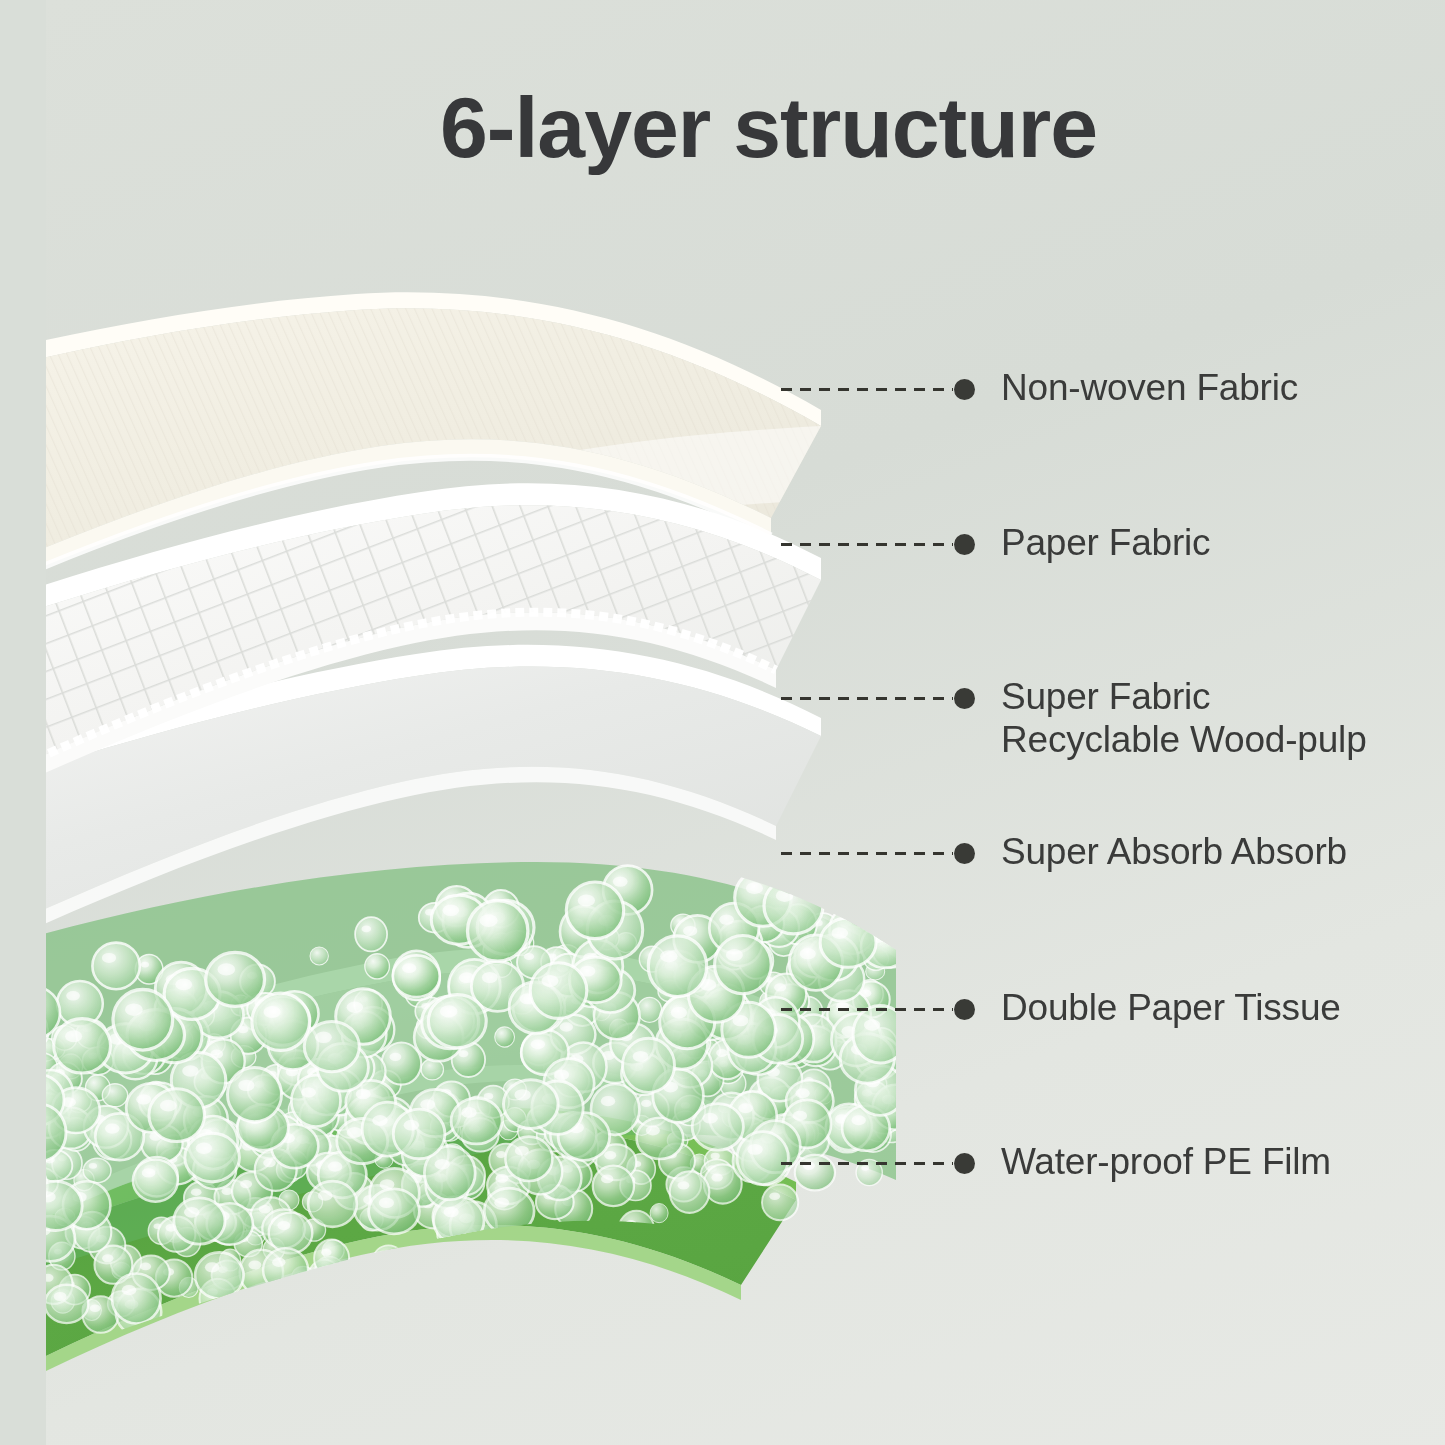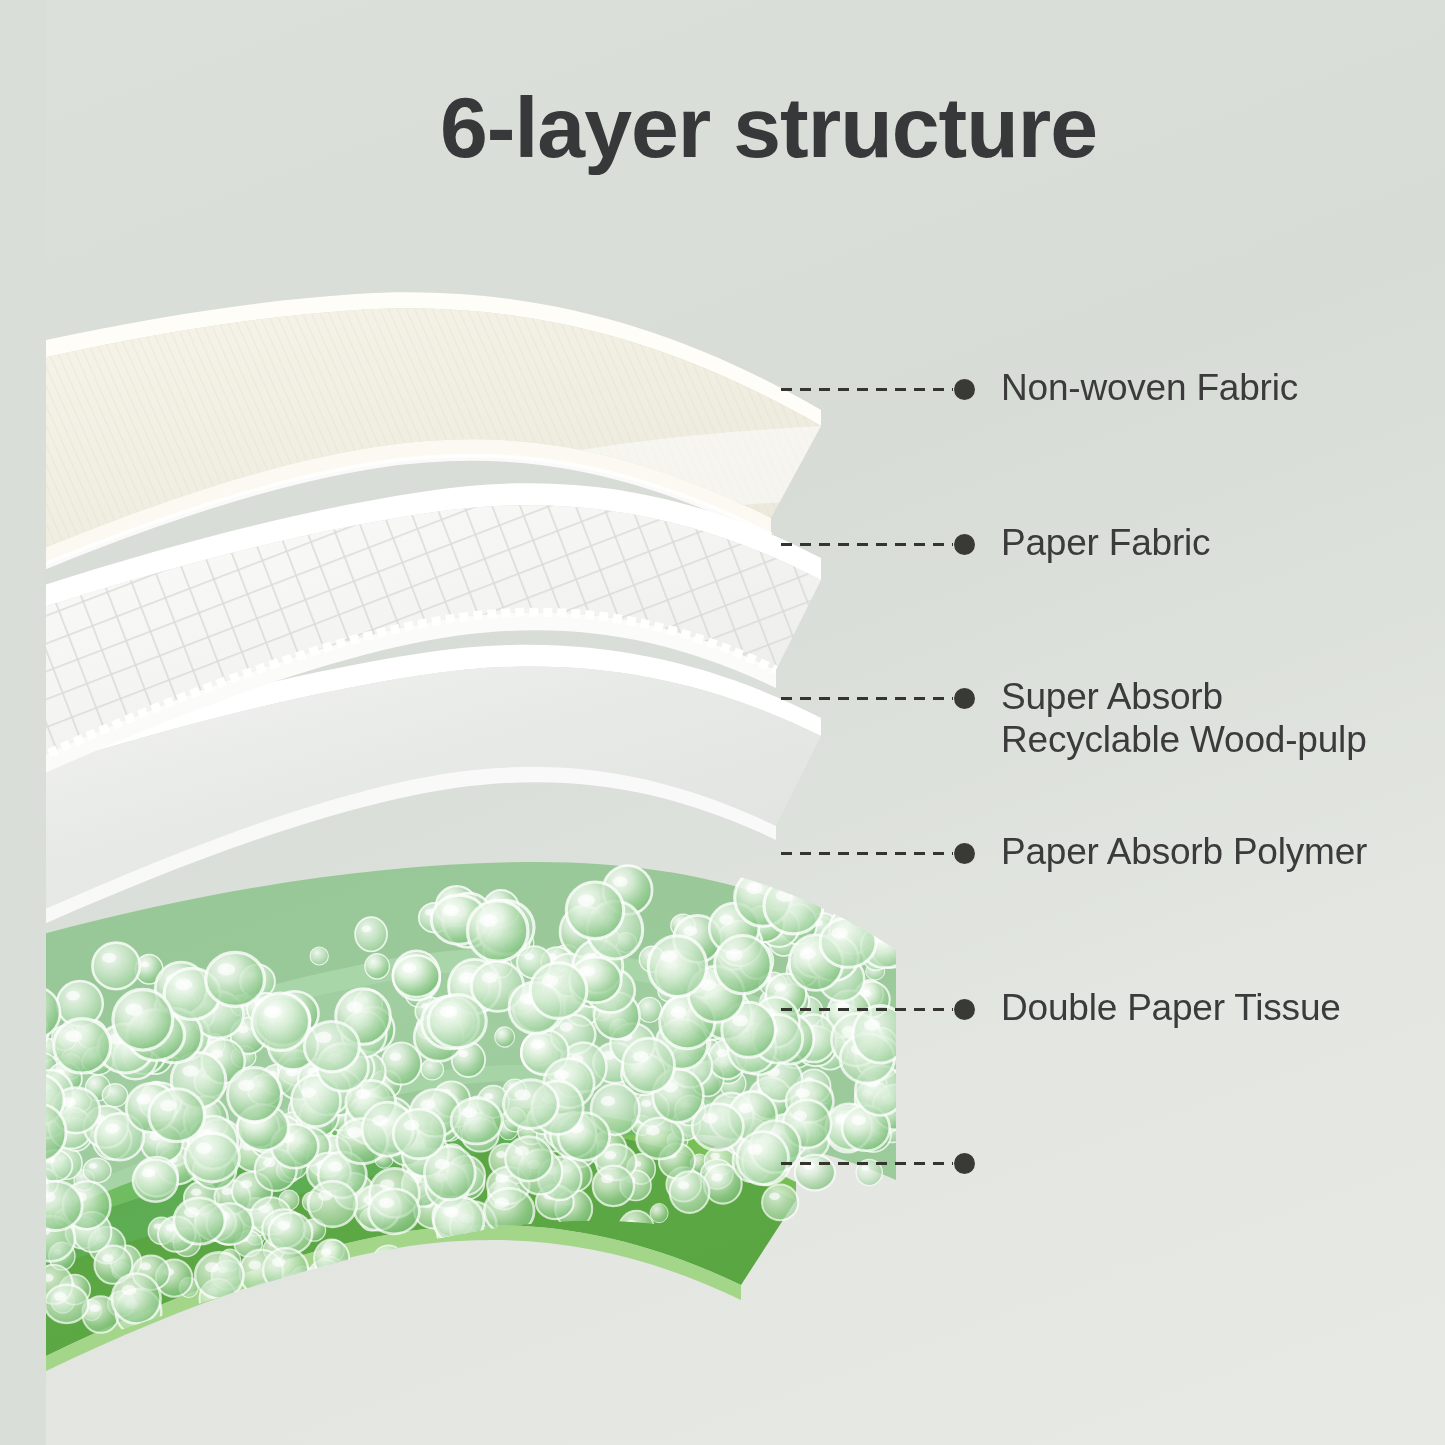--- a/index.html
+++ b/index.html
@@ -1402,27 +1402,28 @@
   <div class="leader" style="top:388px"></div>
   <div class="leader-dot" style="top:379px"></div>
   <div class="lbl" style="top:366px">Non-woven Fabric</div>
 
   <div class="leader" style="top:543px"></div>
   <div class="leader-dot" style="top:534px"></div>
   <div class="lbl" style="top:521px">Paper Fabric</div>
 
   <div class="leader" style="top:697px"></div>
   <div class="leader-dot" style="top:688px"></div>
-  <div class="lbl" style="top:675px">Super Absorb
+  <div class="lbl" style="top:675px">Super Fabric
 Recyclable Wood-pulp</div>
 
   <div class="leader" style="top:852px"></div>
   <div class="leader-dot" style="top:843px"></div>
-  <div class="lbl" style="top:830px">Paper Absorb Polymer</div>
+  <div class="lbl" style="top:830px">Super Absorb Absorb</div>
 
   <div class="leader" style="top:1008px"></div>
   <div class="leader-dot" style="top:999px"></div>
   <div class="lbl" style="top:986px">Double Paper Tissue</div>
 
   <div class="leader" style="top:1162px"></div>
   <div class="leader-dot" style="top:1153px"></div>
+  <div class="lbl" style="top:1140px">Water-proof PE Film</div>
 
 </div>
 
 </body></html>

